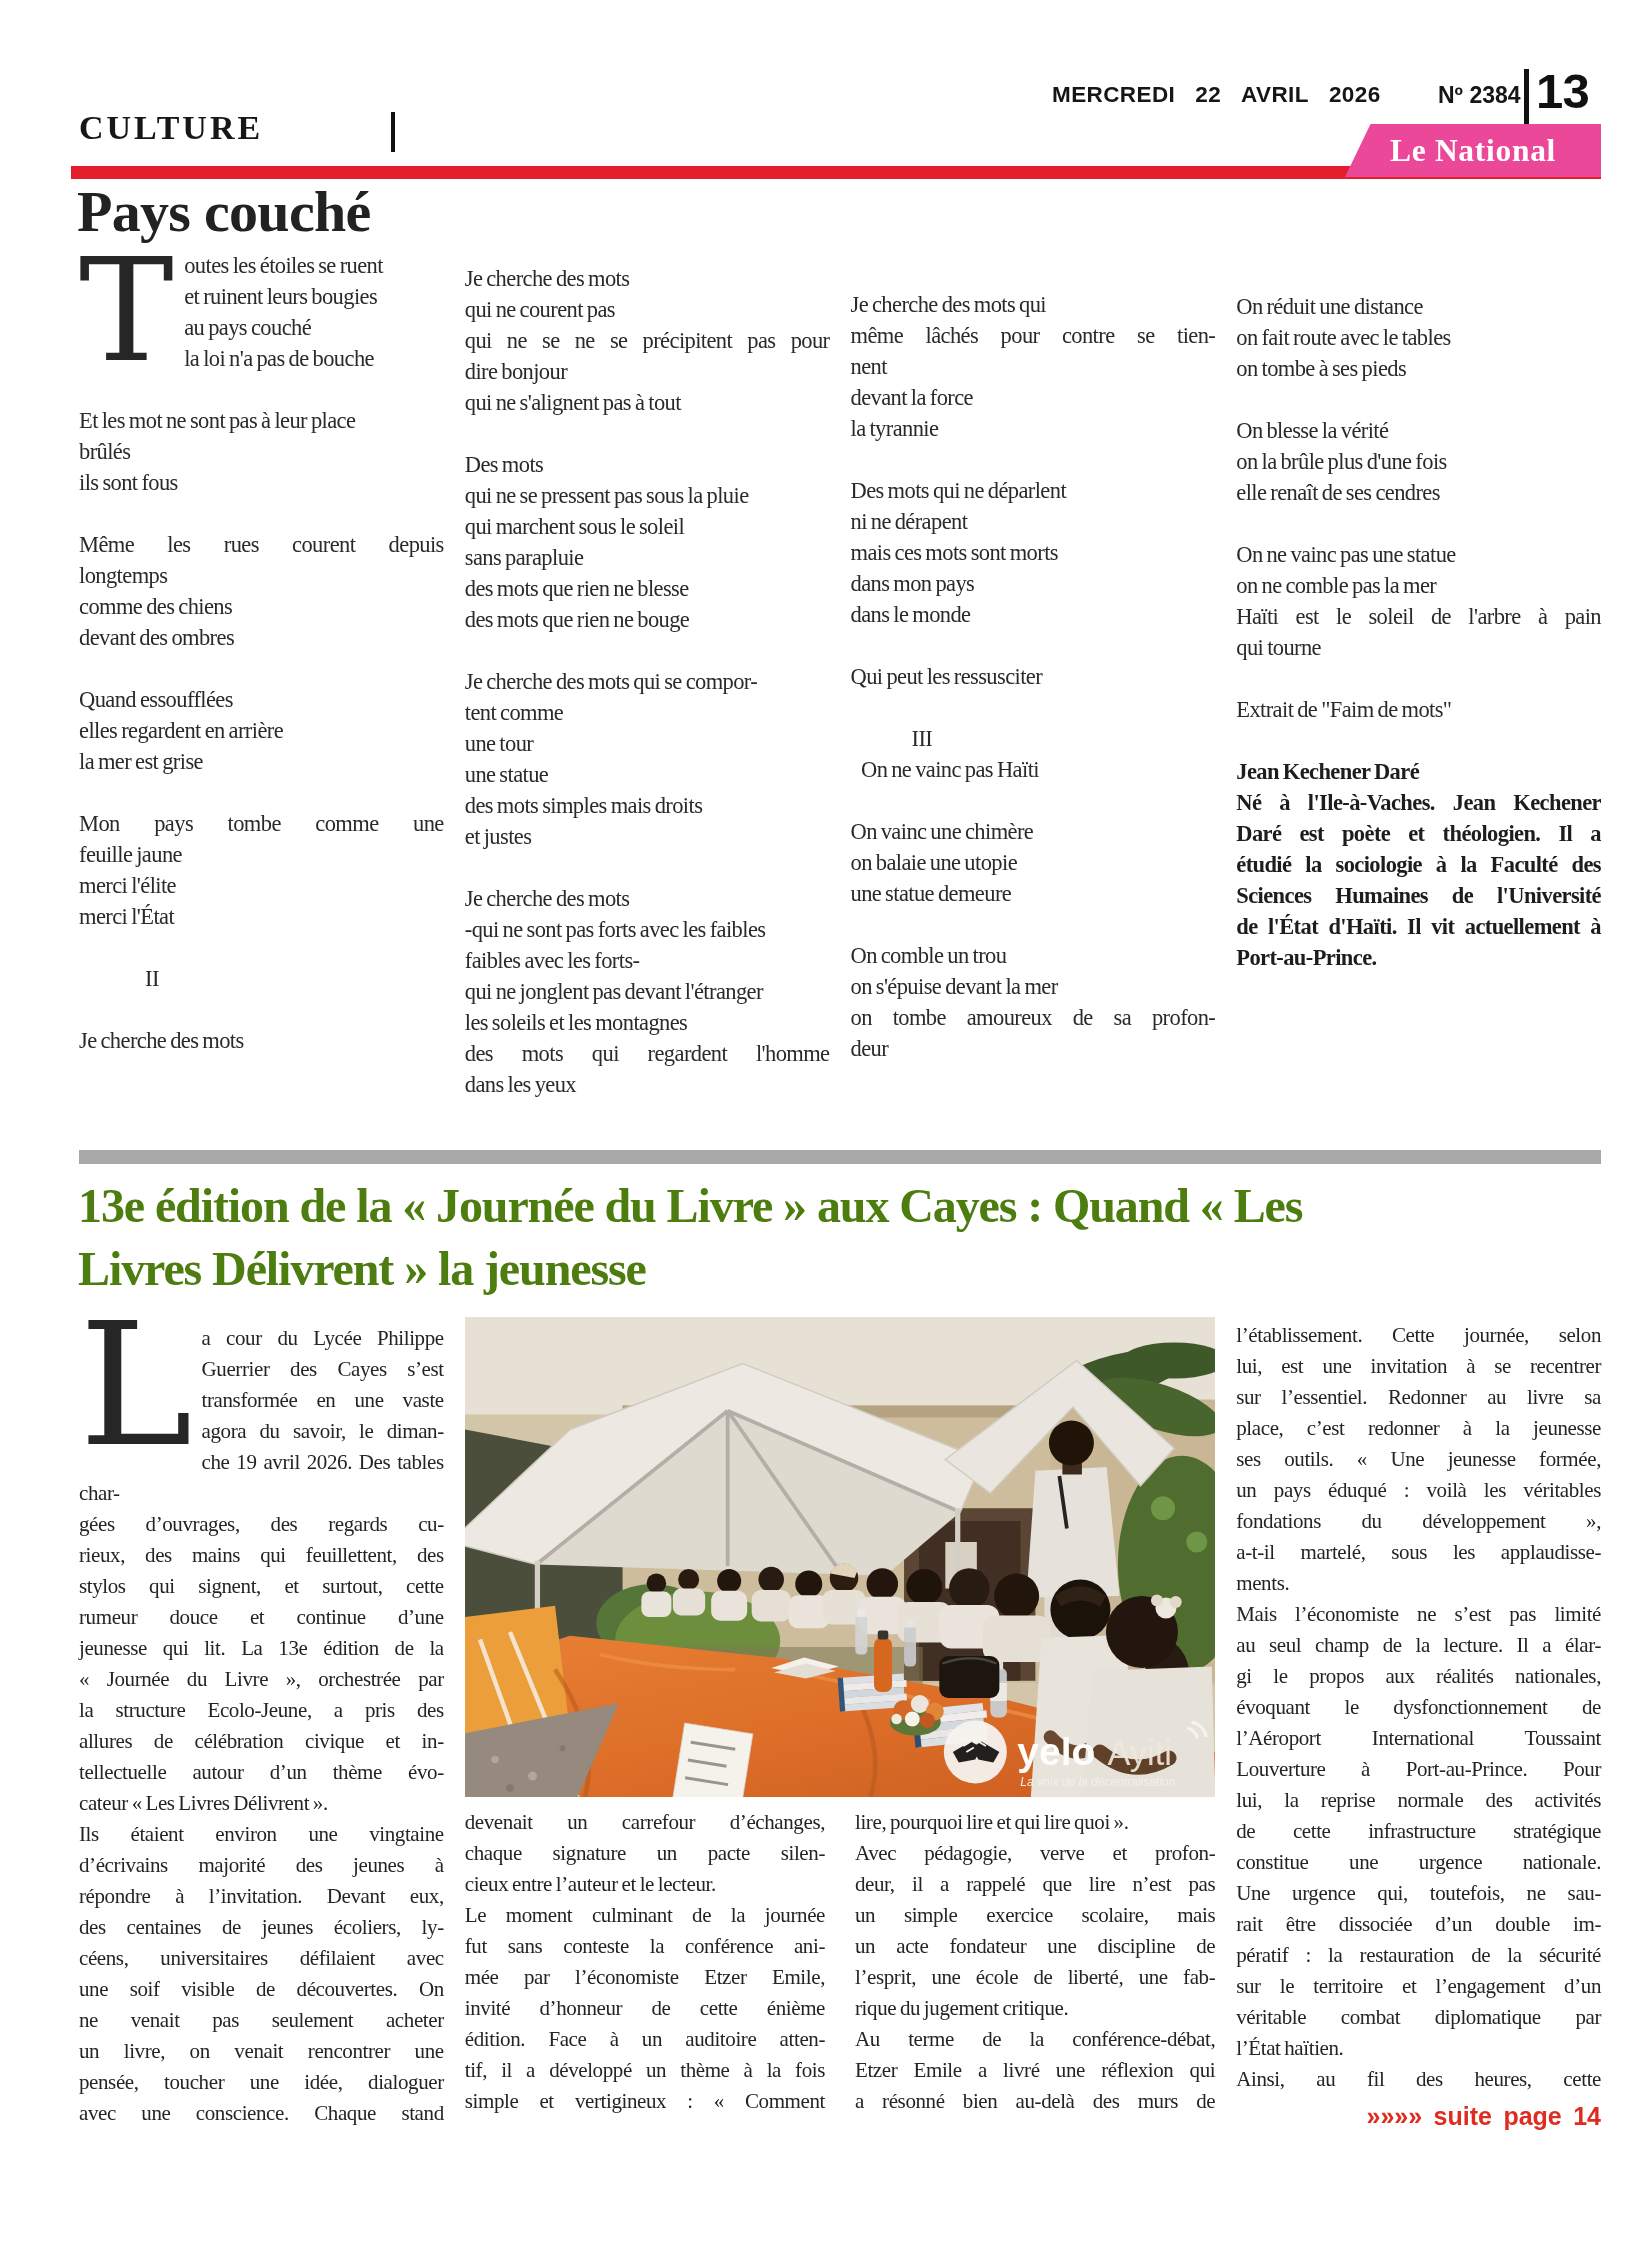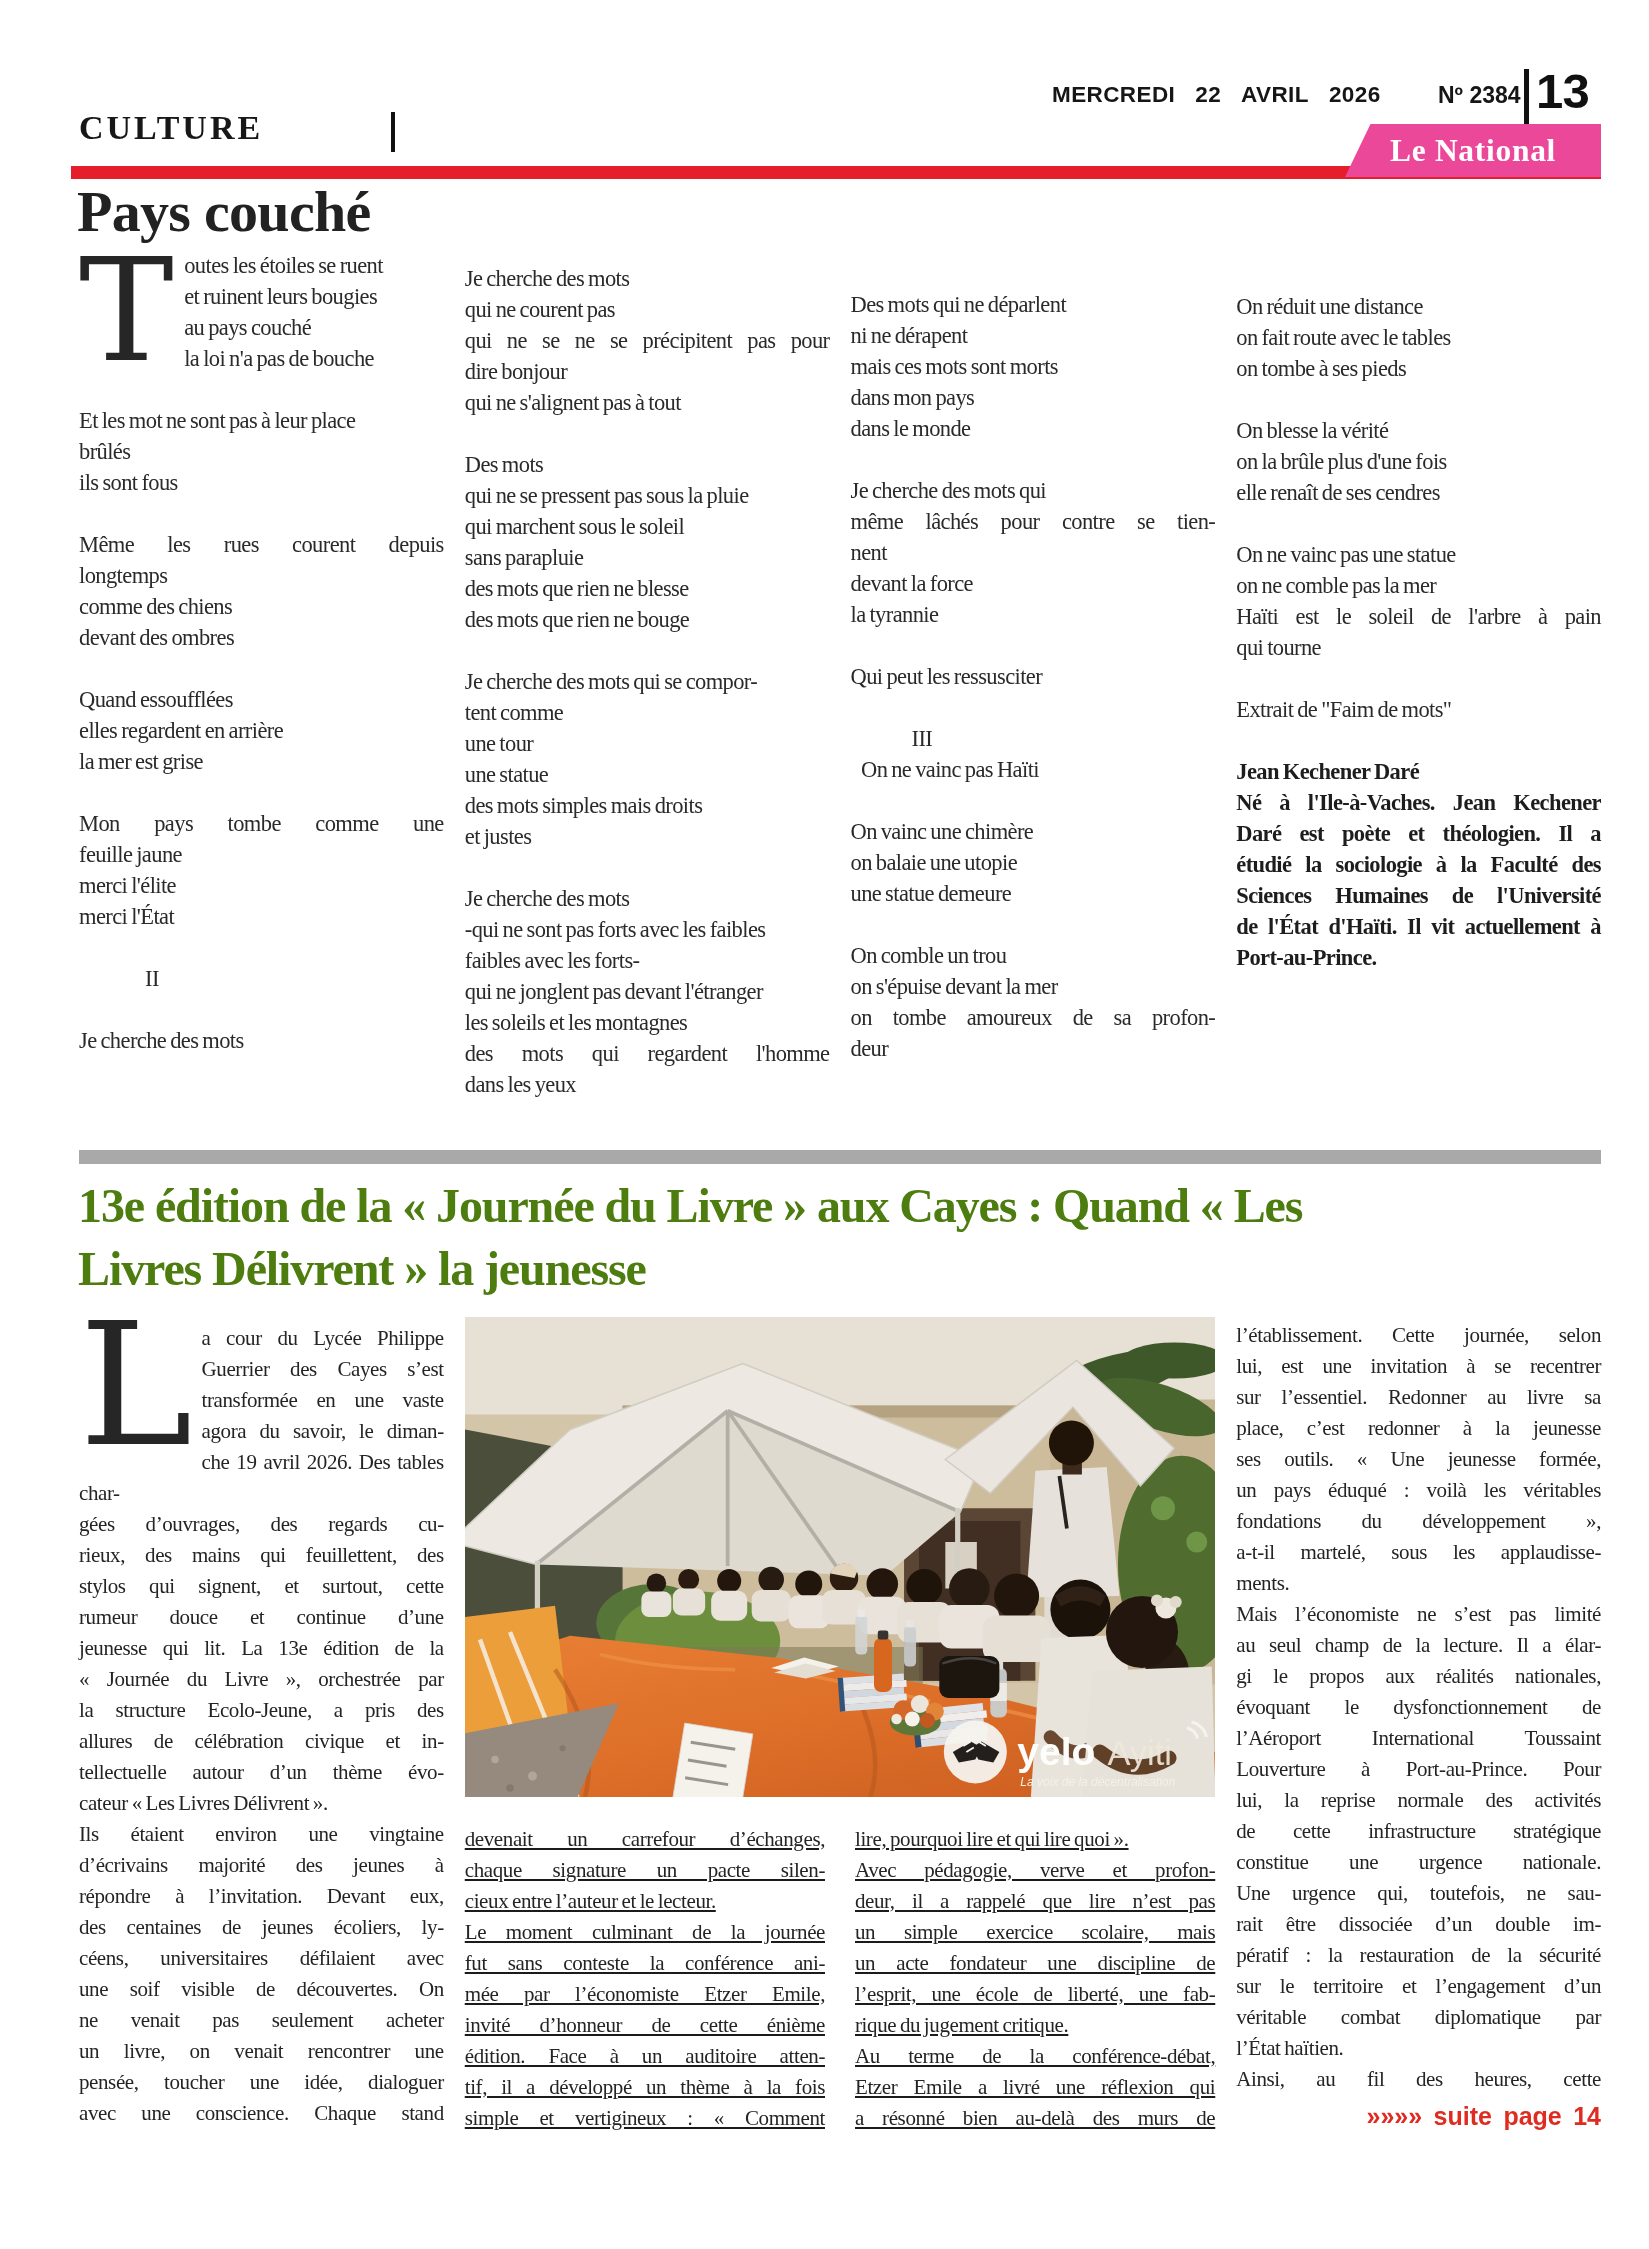--- a/index.html
+++ b/index.html
@@ -35,21 +35,21 @@
 
   
   .gray-bar{left:79px;top:1150px;width:1522px;height:13.5px;background:#a9a9a9;}
   .article-title{left:78px;top:1174px;width:1545px;font-size:48px;line-height:63px;font-weight:bold;letter-spacing:-1.1px;color:#4d7c0f;}
   .article-grid{left:79px;top:1309px;width:1522px;display:grid;grid-template-columns:repeat(4,1fr);column-gap:21px;align-items:start;}
   .acol1{padding-top:13.5px;}
   .acol4{padding-top:10.5px;}
   .mid{grid-column:2 / span 2;}
   .photo{height:480px;margin-top:7.5px;background:#c9bb9e;overflow:hidden;}
   .photo svg{display:block;width:100%;height:100%;}
-  .mid-text{display:grid;grid-template-columns:1fr 1fr;column-gap:30px;margin-top:27px;text-decoration:underline;}
+  .mid-text{display:grid;grid-template-columns:1fr 1fr;column-gap:30px;margin-top:10px;}
   .aline{font-size:21px;line-height:31px;letter-spacing:-0.4px;word-spacing:-1.1px;white-space:nowrap;color:#242424;}
   .aline.jl{white-space:normal;}
   .para{margin:0;}
   .para .dropcap{font-size:171px;line-height:112px;height:123px;margin:6px 9px 0 0;}
   .suite{margin-top:7.5px;text-align:right;color:#e02b20;font-family:"Liberation Sans",sans-serif;
     font-weight:bold;font-size:25px;word-spacing:4.5px;}
 </style>
 </head>
 <body>
 
@@ -137,32 +137,32 @@
         <div class="pline">-qui ne sont pas forts avec les faibles</div>
         <div class="pline">faibles avec les forts-</div>
         <div class="pline">qui ne jonglent pas devant l'étranger</div>
         <div class="pline">les soleils et les montagnes</div>
         <div class="pline jl">des mots qui regardent l'homme</div>
         <div class="pline">dans les yeux</div>
       </div>
     </div>
   <div style="padding-top: 39px;">
       <div class="stanza">
+        <div class="pline">Je cherche des mots qui</div>
+        <div class="pline jl">même lâchés pour contre se tien-</div>
+        <div class="pline">nent</div>
+        <div class="pline">devant la force</div>
+        <div class="pline">la tyrannie</div>
+      </div>
+      <div class="stanza">
         <div class="pline">Des mots qui ne déparlent</div>
         <div class="pline">ni ne dérapent</div>
         <div class="pline">mais ces mots sont morts</div>
         <div class="pline">dans mon pays</div>
         <div class="pline">dans le monde</div>
-      </div>
-      <div class="stanza">
-        <div class="pline">Je cherche des mots qui</div>
-        <div class="pline jl">même lâchés pour contre se tien-</div>
-        <div class="pline">nent</div>
-        <div class="pline">devant la force</div>
-        <div class="pline">la tyrannie</div>
       </div>
       <div class="stanza">
         <div class="pline">Qui peut les ressusciter</div>
       </div>
       <div class="stanza">
         <div class="pline" style="margin-left: 61px;">III</div>
         <div class="pline" style="margin-left: 10.5px;">On ne vainc pas Haïti</div>
       </div>
       <div class="stanza">
         <div class="pline">On vainc une chimère</div>

